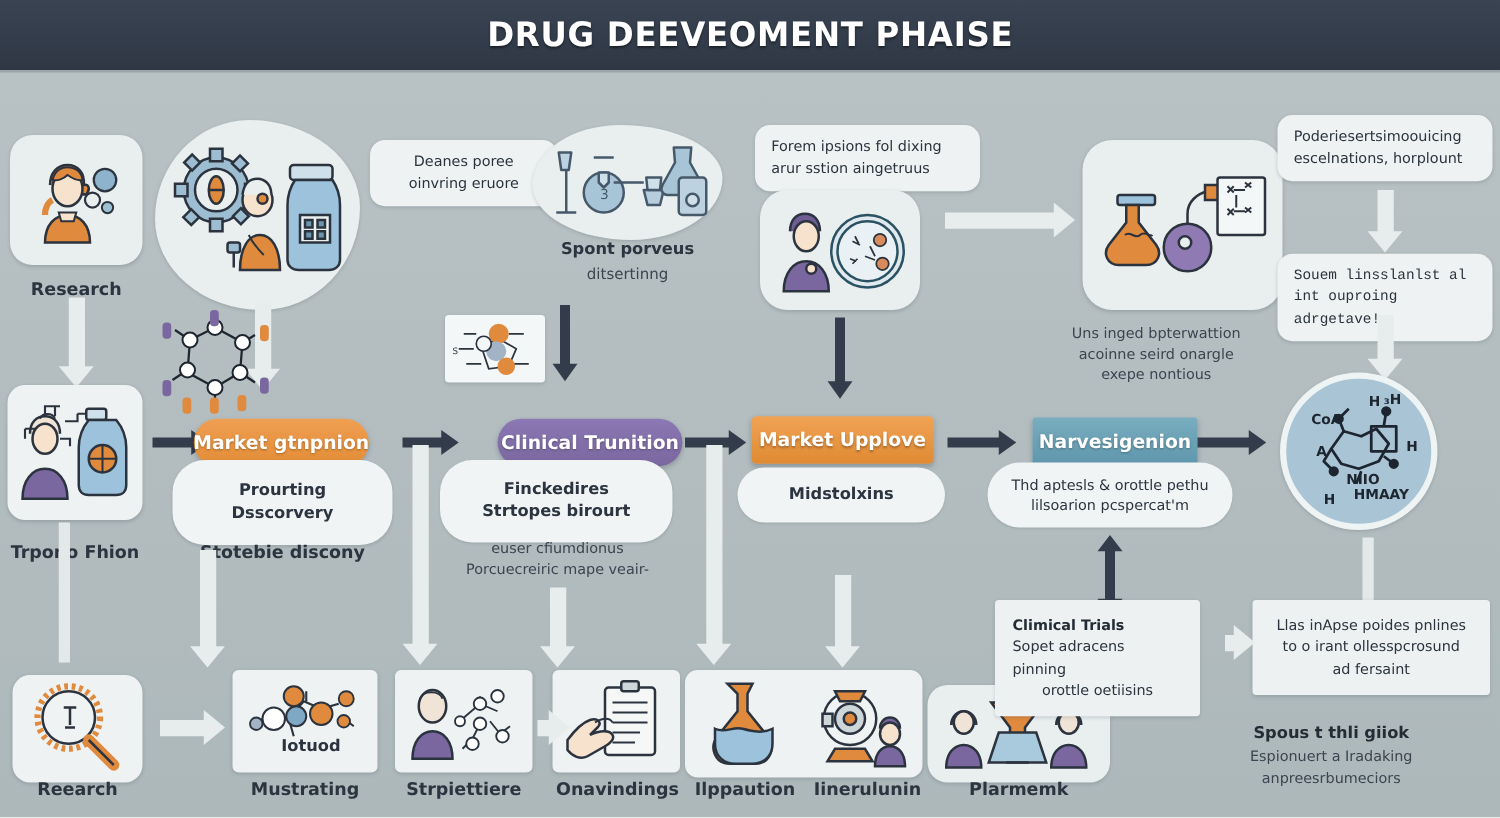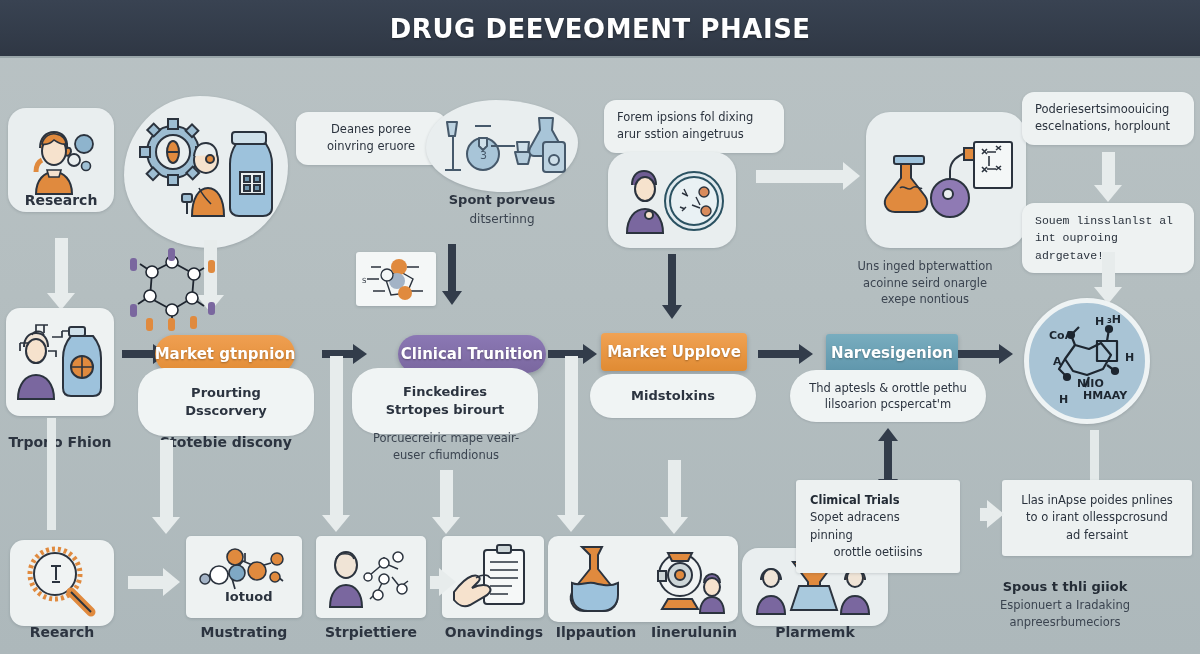--- a/index.html
+++ b/index.html
@@ -162,21 +162,21 @@
       <ellipse cx="32" cy="29" rx="12" ry="14" fill="#f6e2cd" stroke="#2b333e" stroke-width="2"></ellipse>
       <path d="M20 22c2-8 8-11 14-10 7 1 10 6 10 10-5 1-9-2-12-4-3 3-8 5-12 4z" fill="#e08a3e" stroke="#2b333e" stroke-width="1.6"></path>
       <path d="M20 38c-4 2-6 7-6 12" stroke="#e08a3e" stroke-width="5" fill="none"></path>
       <path d="M14 72c0-14 8-22 18-22s18 8 18 22z" fill="#e08a3e" stroke="#2b333e" stroke-width="2"></path>
       <path d="M25 48h14l-2 7h-10z" fill="#f6e2cd" stroke="#2b333e" stroke-width="1.6"></path>
       <circle cx="62" cy="22" r="9" fill="#8eb4cd" stroke="#2b333e" stroke-width="1.8"></circle>
       <circle cx="52" cy="38" r="6" fill="none" stroke="#2b333e" stroke-width="1.8"></circle>
       <circle cx="64" cy="44" r="4.5" fill="#9fc0d4" stroke="#2b333e" stroke-width="1.6"></circle>
     </svg>
   </div>
-  <div class="caption" style="left:8px; top:192px; width:106px;">Research</div>
+  <div class="caption" style="left:8px; top:224px; width:106px;">Research</div>
 
   <div class="node blob" style="left:124px; top:96px; width:164px; height:152px;">
     <svg width="140" height="112" viewBox="0 0 140 112">
       <g stroke="#2b333e" stroke-width="2" fill="none">
         <circle cx="37" cy="36" r="26" fill="#9dbdd2"></circle>
         <circle cx="37" cy="36" r="17" fill="#e9eeef"></circle>
         <g fill="#9dbdd2">
           <rect x="32" y="3" width="10" height="10"></rect>
             <rect x="32" y="59" width="10" height="10"></rect>
           <rect x="4" y="31" width="10" height="10"></rect>
@@ -385,22 +385,22 @@
   </div>
   <div class="caption" style="left:138px; top:434px; width:176px;">Stotebie discony</div>
 
   <div class="arrow arr-dark-r" style="left:322px; top:350px; width:32px;"></div>
   <div class="bar purple" style="left:371px; top:335px; width:148px;">Clinical Trunition</div>
   <div class="lozenge" style="left:352px; top:368px; width:186px; height:66px; flex-direction:column;">
     <span>Finckedires</span>
     <span>Strtopes birourt</span>
   </div>
   <div class="sub" style="left:348px; top:430px; width:196px;">
+    <div>euser cfiumdionus</div>
     <div>Porcuecreiric mape veair-</div>
-    <div>euser cfiumdionus</div>
   </div>
 
   <div class="arrow arr-dark-r" style="left:548px; top:350px; width:36px;"></div>
   <div class="bar orange2" style="left:601px; top:333px; width:146px;">Market Upplove</div>
   <div class="lozenge" style="left:590px; top:374px; width:166px; height:44px;">
     <span>Midstolxins</span>
   </div>
 
   <div class="arrow arr-dark-r" style="left:758px; top:350px; width:42px;"></div>
   <div class="bar blue" style="left:826px; top:334px; width:132px;">Narvesigenion</div>

